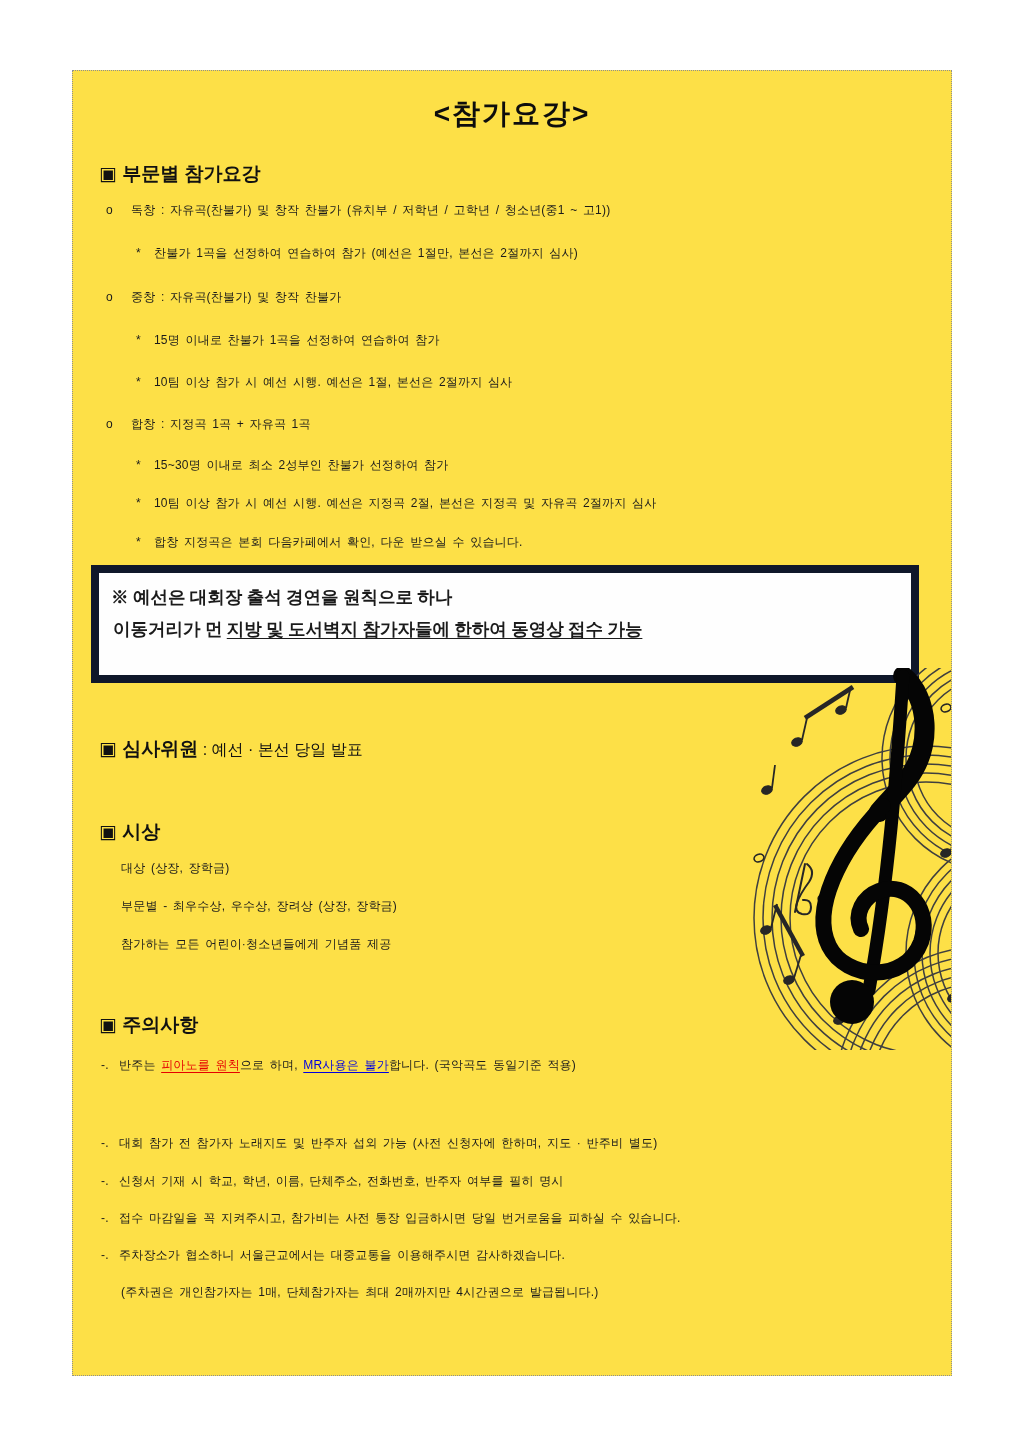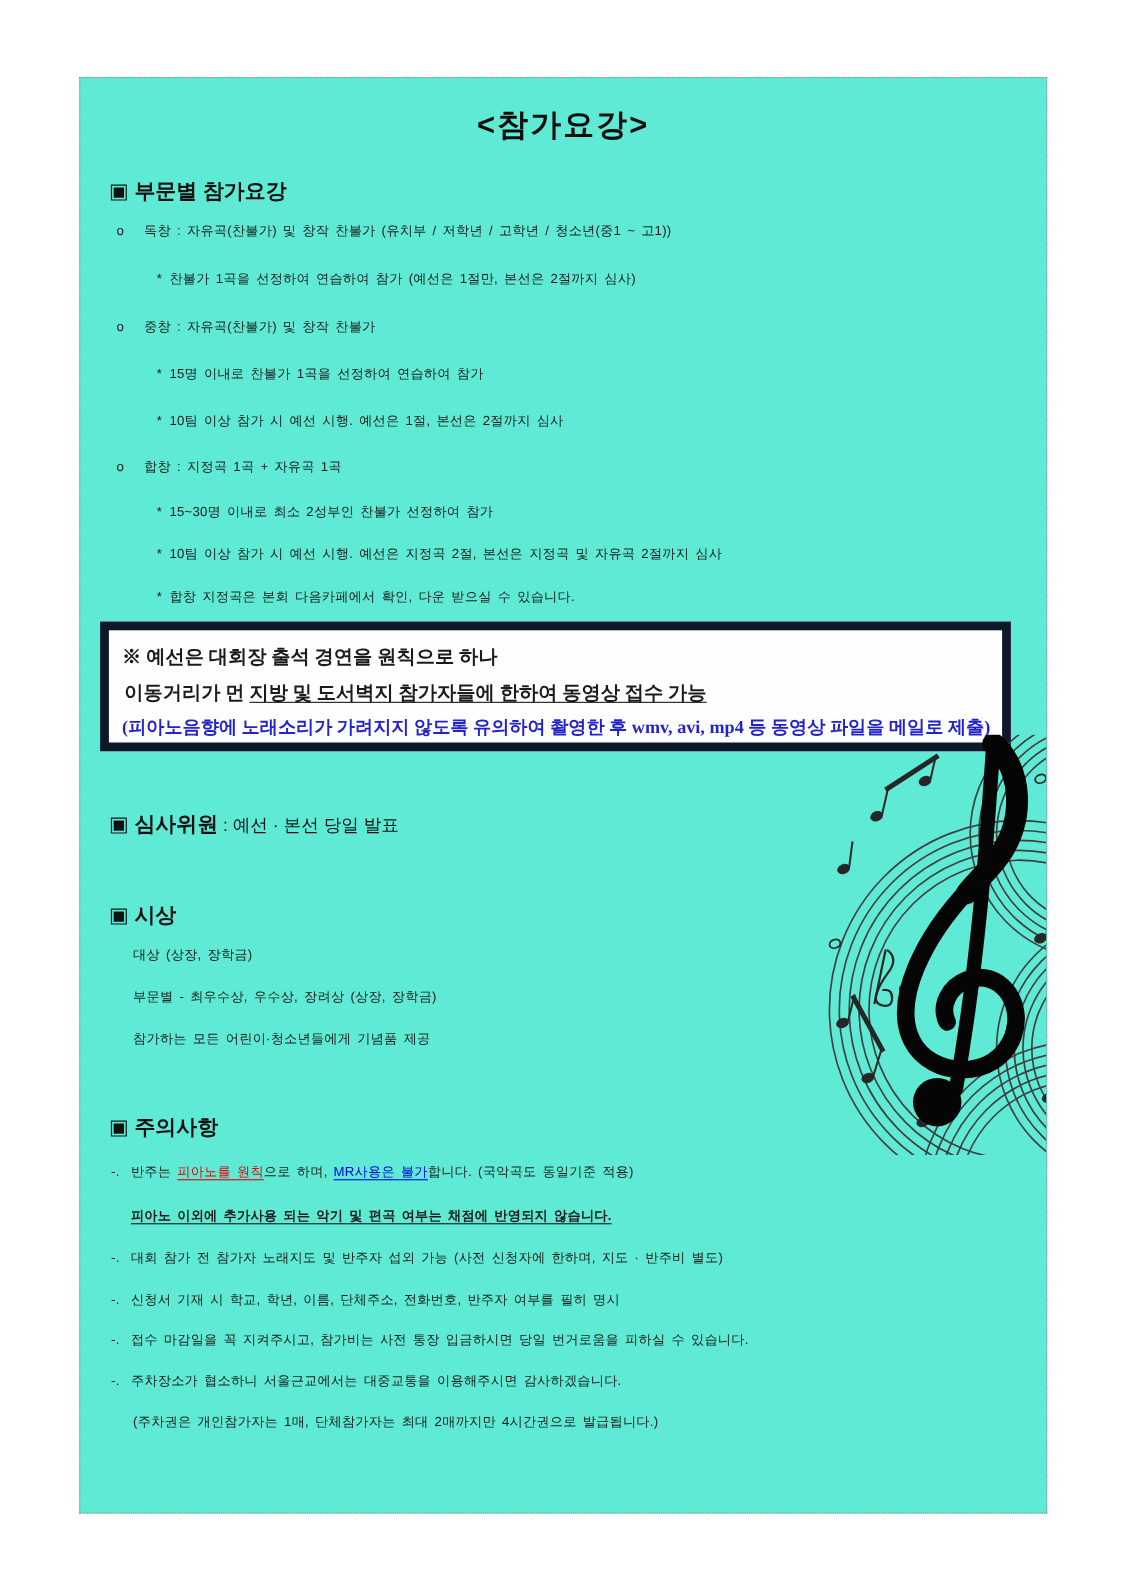--- a/index.html
+++ b/index.html
@@ -3,32 +3,32 @@
 <meta charset="utf-8">
 <style>
   html,body{margin:0;padding:0;}
   body{
     width:1024px;height:1448px;background:#ffffff;position:relative;
     font-family:"Liberation Sans","DejaVu Sans",sans-serif;color:#1b1b1b;
     -webkit-font-smoothing:antialiased;
   }
   .page{
     position:absolute;left:72px;top:70px;width:878px;height:1304px;
-    border:1px dotted #8f8f8f;background:#5eead4;overflow:hidden;
+    border:1px dotted #8f8f8f;background:#fde047;overflow:hidden;
   }
   .abs{position:absolute;white-space:nowrap;}
   .title{
     left:0;top:24px;width:100%;text-align:center;
     font-size:28px;font-weight:800;letter-spacing:2px;color:#0d0d0d;
   }
   .heading{font-size:19px;font-weight:bold;left:26px;color:#111;text-align:center;}
   .row{font-size:12px;line-height:22px;letter-spacing:0.2px;word-spacing:2px;}
   .lvl1{left:33px;}
   .lvl1 .mk{display:inline-block;width:25px;}
-  .lvl2{left:63px;text-align:center;}
+  .lvl2{left:63px;}
   .lvl2 .mk{display:inline-block;width:18px;}
   .cau{left:28px;}
   .cau .mk{display:inline-block;width:18px;}
   .cau-sub{left:46px;}
   .notice-box{
     left:18px;top:494px;width:812px;height:102px;
     border:8px solid #0f172a;background:#fefefe;
     font-family:"Liberation Serif","DejaVu Serif",serif;
   }
   .nb-line{position:absolute;white-space:nowrap;font-weight:bold;font-size:17.5px;}
@@ -57,21 +57,20 @@
   <div class="abs row lvl2" style="top:258px"><span class="mk">*</span><span>15명 이내로 찬불가 1곡을 선정하여 연습하여 참가</span></div>
   <div class="abs row lvl2" style="top:300px"><span class="mk">*</span><span>10팀 이상 참가 시 예선 시행. 예선은 1절, 본선은 2절까지 심사</span></div>
   <div class="abs row lvl1" style="top:342px"><span class="mk">o</span><span>합창 : 지정곡 1곡 + 자유곡 1곡</span></div>
   <div class="abs row lvl2" style="top:383px"><span class="mk">*</span><span>15~30명 이내로 최소 2성부인 찬불가 선정하여 참가</span></div>
   <div class="abs row lvl2" style="top:421px"><span class="mk">*</span><span>10팀 이상 참가 시 예선 시행. 예선은 지정곡 2절, 본선은 지정곡 및 자유곡 2절까지 심사</span></div>
   <div class="abs row lvl2" style="top:460px"><span class="mk">*</span><span>합창 지정곡은 본회 다음카페에서 확인, 다운 받으실 수 있습니다.</span></div>
 
   <div class="abs notice-box">
     <div class="nb-line nb1">※ 예선은 대회장 출석 경연을 원칙으로 하나</div>
     <div class="nb-line nb2"><span>이동거리가 먼 </span><span class="u">지방 및 도서벽지 참가자들에 한하여 동영상 접수 가능</span></div>
-    <div class="nb-line nb3" style="color:#2323cc">(피아노음향에 노래소리가 가려지지 않도록 유의하여 촬영한 후 wmv, avi, mp4 등 동영상 파일을 메일로 제출)</div>
   </div>
 
   <div class="abs clef-wrap">
     <svg width="322" height="382" viewBox="0 0 322 382">
 
       <g stroke="#3f3f3f" stroke-width="1.5" fill="none">
         <circle cx="235" cy="250" r="136"></circle>
           <circle cx="235" cy="250" r="145"></circle>
           <circle cx="235" cy="250" r="154"></circle>
           <circle cx="235" cy="250" r="163"></circle>
@@ -139,21 +138,20 @@
   <div class="abs heading" style="top:748px">▣ 시상</div>
   <div class="abs row" style="top:786px;left:48px">대상 (상장, 장학금)</div>
   <div class="abs row" style="top:824px;left:48px">부문별 - 최우수상, 우수상, 장려상 (상장, 장학금)</div>
   <div class="abs row" style="top:862px;left:48px">참가하는 모든 어린이·청소년들에게 기념품 제공</div>
 
   <div class="abs heading" style="top:941px">▣ 주의사항</div>
 
   <div class="abs row cau" style="top:983px">
     <span class="mk">-.</span><span>반주는 </span><span class="red" style="color:#e60000">피아노를 원칙</span><span>으로 하며, </span><span class="blue" style="color:#0000e0">MR사용은 불가</span><span>합니다. (국악곡도 동일기준 적용)</span>
   </div>
-  <div class="abs row cau-sub bold-u" style="top:1023px">피아노 이외에 추가사용 되는 악기 및 편곡 여부는 채점에 반영되지 않습니다.</div>
 
   <div class="abs row cau" style="top:1061px"><span class="mk">-.</span><span>대회 참가 전 참가자 노래지도 및 반주자 섭외 가능 (사전 신청자에 한하며, 지도 · 반주비 별도)</span></div>
   <div class="abs row cau" style="top:1099px"><span class="mk">-.</span><span>신청서 기재 시 학교, 학년, 이름, 단체주소, 전화번호, 반주자 여부를 필히 명시</span></div>
   <div class="abs row cau" style="top:1136px"><span class="mk">-.</span><span>접수 마감일을 꼭 지켜주시고, 참가비는 사전 통장 입금하시면 당일 번거로움을 피하실 수 있습니다.</span></div>
   <div class="abs row cau" style="top:1173px"><span class="mk">-.</span><span>주차장소가 협소하니 서울근교에서는 대중교통을 이용해주시면 감사하겠습니다.</span></div>
   <div class="abs row" style="top:1210px;left:48px">(주차권은 개인참가자는 1매, 단체참가자는 최대 2매까지만 4시간권으로 발급됩니다.)</div>
 
 </div>
 
 </body></html>

